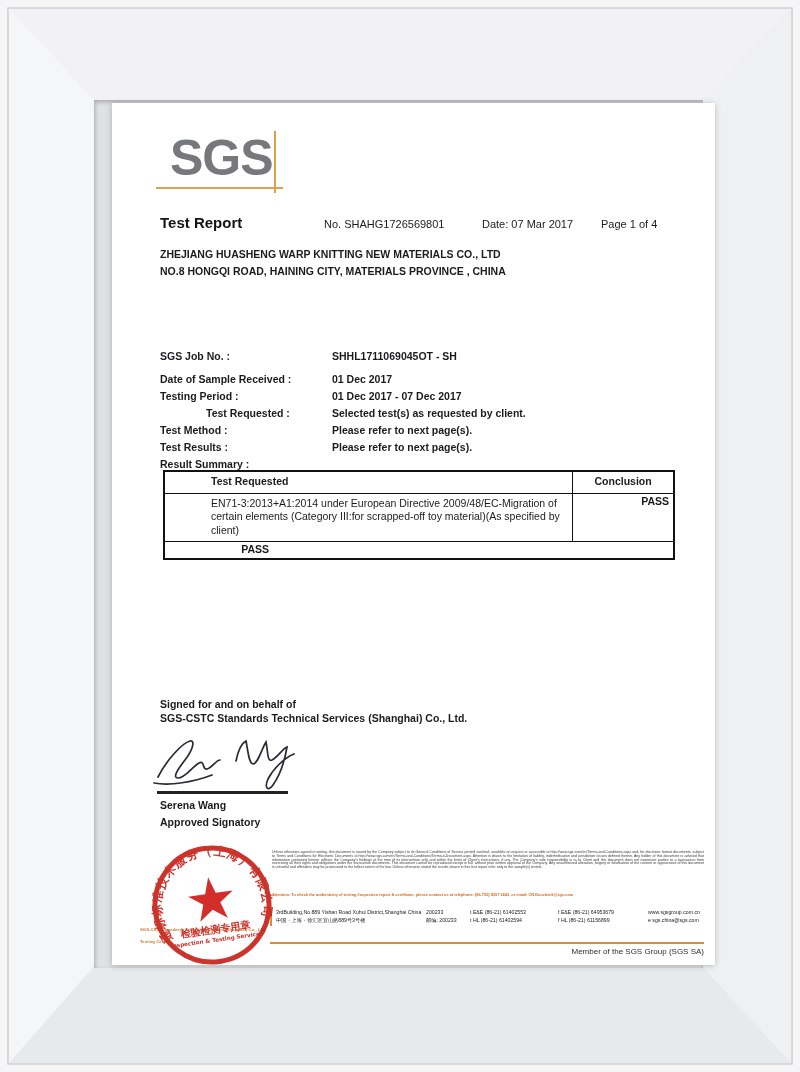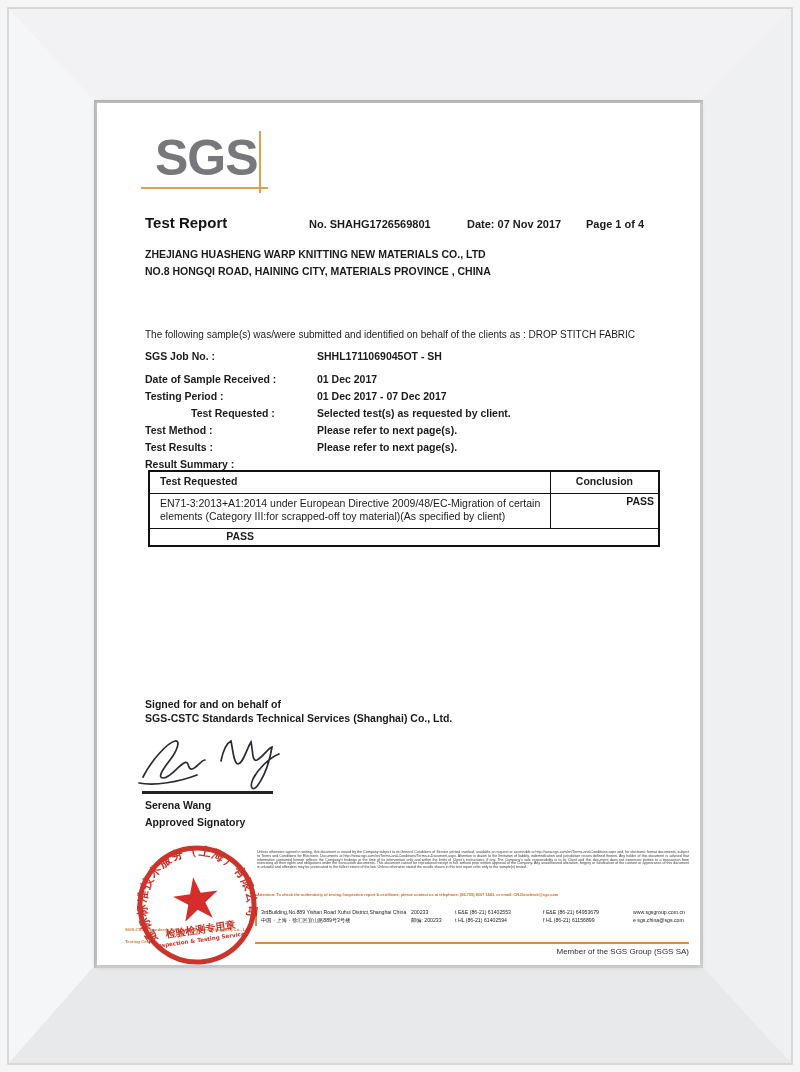--- a/index.html
+++ b/index.html
@@ -11,44 +11,44 @@
   .frame-bevel {
     position:absolute; inset:9px;
     border-style:solid;
     border-width:93px 91px 99px 87px;
     border-color:#f2f2f4 #eef0f1 #e8e9eb #f5f6f7;
     box-shadow: inset 0 0 3px rgba(0,0,0,0.10);
   }
   .frame-lip { position:absolute; left:94px; top:100px; width:609px; height:868px; background:#dfe1e2; box-shadow: inset 1px 2px 4px rgba(0,0,0,0.25); }
 
   
-  .document { position:absolute; left:97px; top:103px; width:603px; height:862px; background:#ffffff; box-shadow:0 1px 6px rgba(0,0,0,0.22); color:#1b1b1e; }
+  .document { position:absolute; left:112px; top:103px; width:603px; height:862px; background:#ffffff; box-shadow:0 1px 6px rgba(0,0,0,0.22); color:#1b1b1e; }
   .abs { position:absolute; }
 
   
   .sgs-logo-text { font-size:50px; font-weight:800; color:#77787b; letter-spacing:-1px; font-family:"Liberation Sans", sans-serif; }
   .logo-hline { background:#dfa04e; height:2px; }
   .logo-vline { background:#dfa04e; width:2px; }
 
   .title { font-size:15px; font-weight:bold; color:#141416; }
-  .meta { font-size:11px; font-weight:700; color:#1b1b1e; }
+  .meta { font-size:11px; font-weight:400; color:#1b1b1e; }
 
   .company { font-size:10.5px; font-weight:600; line-height:17px; }
   .intro { font-size:10px; font-weight:500; width:540px; }
 
   .rowlabel { font-size:10.5px; font-weight:600; }
   .rowvalue { font-size:10.5px; font-weight:600;padding-left:32px; }
 
   .summary-label { font-size:10.5px; font-weight:bold; }
 
   
   .rtable { position:absolute; left:51px; top:367px; width:512px; border:2px solid #111; }
   .rrow { display:flex; border-top:1.5px solid #111; }
   .rrow:first-child { border-top:none; }
-  .cell-test { width:404px; border-right:1.5px solid #111; padding:3px 6px 4px 10px; font-size:10.5px; line-height:13.5px; }
+  .cell-test { width:404px; border-right:1.5px solid #111; padding:3px 6px 4px 10px; font-size:10.5px; line-height:13.5px;margin-left:36px; }
   .cell-conc { width:108px; padding:3px 4px; font-size:10.5px; text-align:center; }
   .thead { font-weight:bold; }
   .conc-val { font-weight:600; padding-top:1px;text-align:right; }
 
   .sig-small { font-size:10.5px; font-weight:600; line-height:14px; }
   .sig-line { background:#222; height:2.5px; }
 
   
   .disclaimer { font-size:3.6px; line-height:3.8px; color:#3a3a3a; text-align:justify; font-weight:500; }
   .attention { font-size:3.9px; line-height:4.6px; color:#e06714; font-weight:bold; }
@@ -72,27 +72,26 @@
   <div class="document">
 
     <div class="abs" style="left:58px; top:26px;">
       <div class="sgs-logo-text">SGS</div>
     </div>
     <div class="abs logo-hline" style="left:44px; top:84px; width:127px;"></div>
     <div class="abs logo-vline" style="left:162px; top:28px; height:62px;"></div>
 
     <div class="abs title" style="left:48px; top:111px;text-align:center;">Test Report</div>
     <div class="abs meta" style="left:212px; top:115px;">No. SHAHG1726569801</div>
-    <div class="abs meta" style="left:370px; top:115px;">Date: 07 Nov 2017</div>
+    <div class="abs meta" style="left:370px; top:115px;">Date: 07 Mar 2017</div>
     <div class="abs meta" style="left:489px; top:115px;">Page 1 of 4</div>
 
     <div class="abs company" style="left:48px; top:143px;">ZHEJIANG HUASHENG WARP KNITTING NEW MATERIALS CO., LTD</div>
     <div class="abs company" style="left:48px; top:160px;">NO.8 HONGQI ROAD, HAINING CITY, MATERIALS PROVINCE , CHINA</div>
 
-    <div class="abs intro" style="left:48px; top:226px;">The following sample(s) was/were submitted and identified on behalf of the clients as : DROP STITCH FABRIC</div>
 
     <div class="abs rowlabel" style="left:48px; top:247px;">SGS Job No. :</div>
     <div class="abs rowvalue" style="left:188px; top:247px;">SHHL1711069045OT - SH</div>
 
     <div class="abs rowlabel" style="left:48px; top:270px;">Date of Sample Received :</div>
     <div class="abs rowvalue" style="left:188px; top:270px;">01 Dec 2017</div>
 
     <div class="abs rowlabel" style="left:48px; top:287px;">Testing Period :</div>
     <div class="abs rowvalue" style="left:188px; top:287px;">01 Dec 2017 - 07 Dec 2017</div>
 

